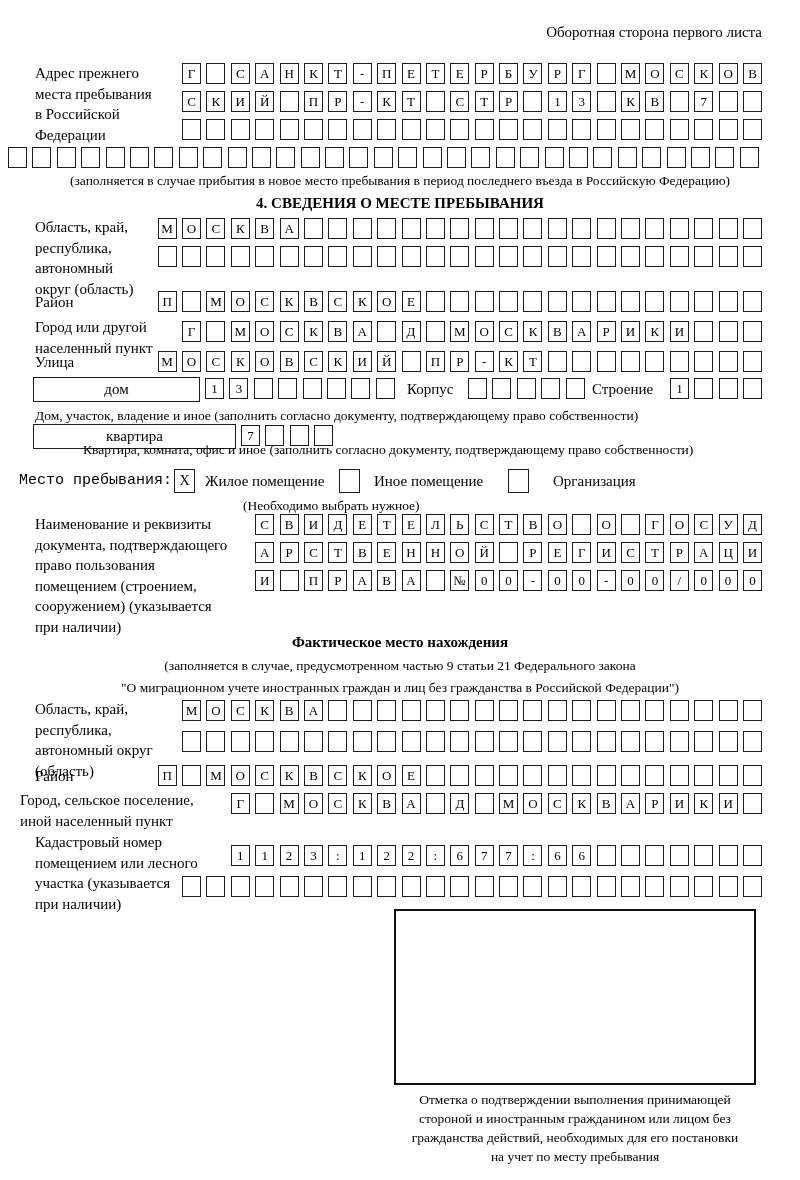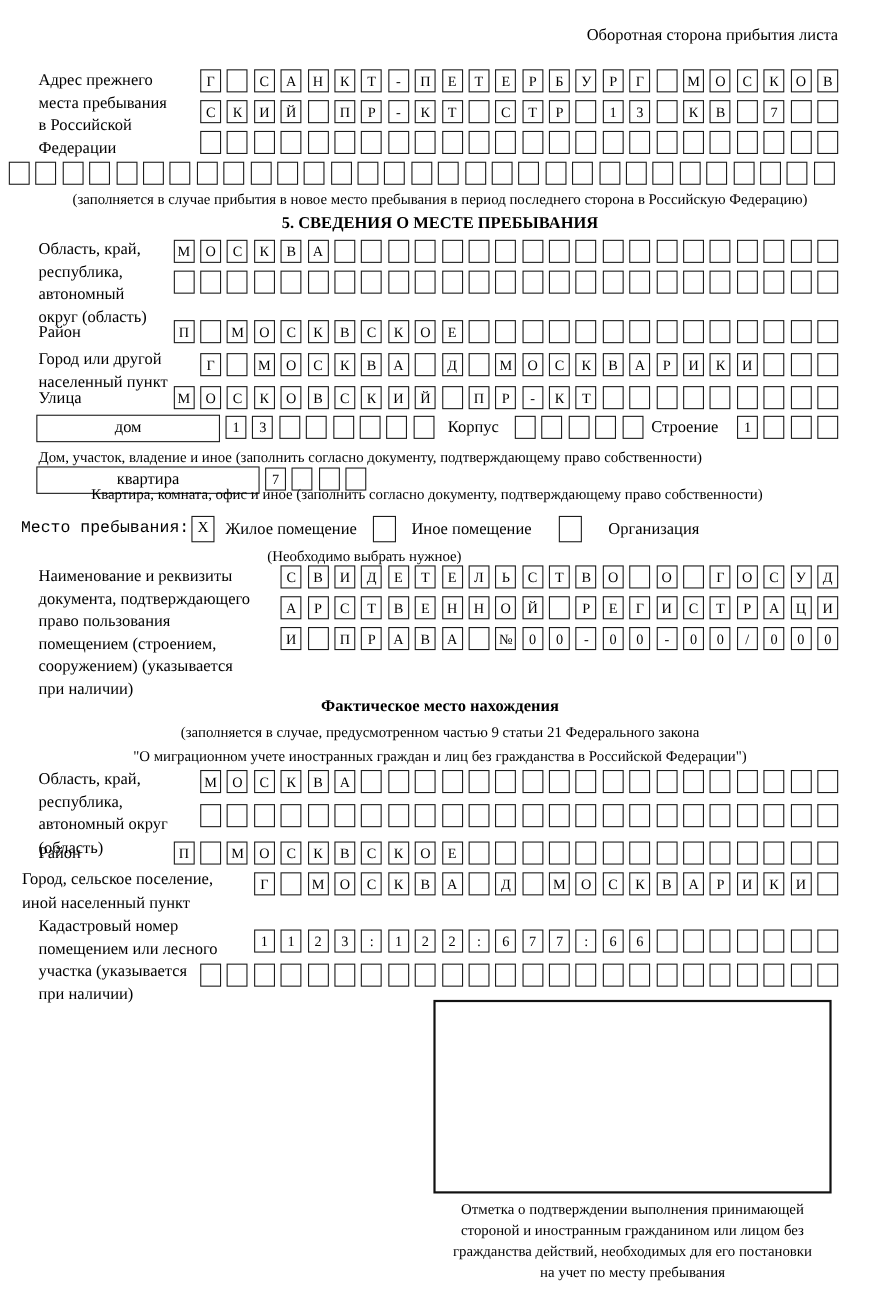--- a/index.html
+++ b/index.html
@@ -19,21 +19,21 @@
   .chk{position:absolute; width:21px; height:24px; box-sizing:border-box; border:1.8px solid #1c1c1c;
         display:flex; align-items:center; justify-content:center; font-size:14px;}
   .stamp{position:absolute; left:394px; top:909px; width:362px; height:176px; box-sizing:border-box;
         border:2px solid #111; background:#fff;}
 </style>
 </head>
 <body>
 
 <div class="page">
 
-  <div class="txt" style="top:22px; right:38px; text-align:right;">Оборотная сторона прибытия листа</div>
+  <div class="txt" style="top:22px; right:38px; text-align:right;">Оборотная сторона первого листа</div>
 
   <div class="txt" style="left:35px; top:63px;">Адрес прежнего
 места пребывания
 в Российской
 Федерации</div>
   <div class="cells r" style="top:63px;">
       <span class="cell">Г</span>
       <span class="cell"></span>
       <span class="cell">С</span>
       <span class="cell">А</span>
@@ -136,23 +136,23 @@
       <span class="cell"></span>
       <span class="cell"></span>
       <span class="cell"></span>
       <span class="cell"></span>
       <span class="cell"></span>
       <span class="cell"></span>
       <span class="cell"></span>
       <span class="cell"></span>
       <span class="cell"></span>
     </div>
-  <div class="cap center" style="top:172px;">(заполняется в случае прибытия в новое место пребывания в период последнего сторона в Российскую Федерацию)</div>
-
-  <div class="txt bold center" style="top:193px;">5. СВЕДЕНИЯ О МЕСТЕ ПРЕБЫВАНИЯ</div>
+  <div class="cap center" style="top:172px;">(заполняется в случае прибытия в новое место пребывания в период последнего въезда в Российскую Федерацию)</div>
+
+  <div class="txt bold center" style="top:193px;">4. СВЕДЕНИЯ О МЕСТЕ ПРЕБЫВАНИЯ</div>
 
   <div class="txt" style="left:35px; top:217px;">Область, край,
 республика,
 автономный
 округ (область)</div>
   <div class="cells r" style="top:218px;">
       <span class="cell">М</span>
       <span class="cell">О</span>
       <span class="cell">С</span>
       <span class="cell">К</span>

